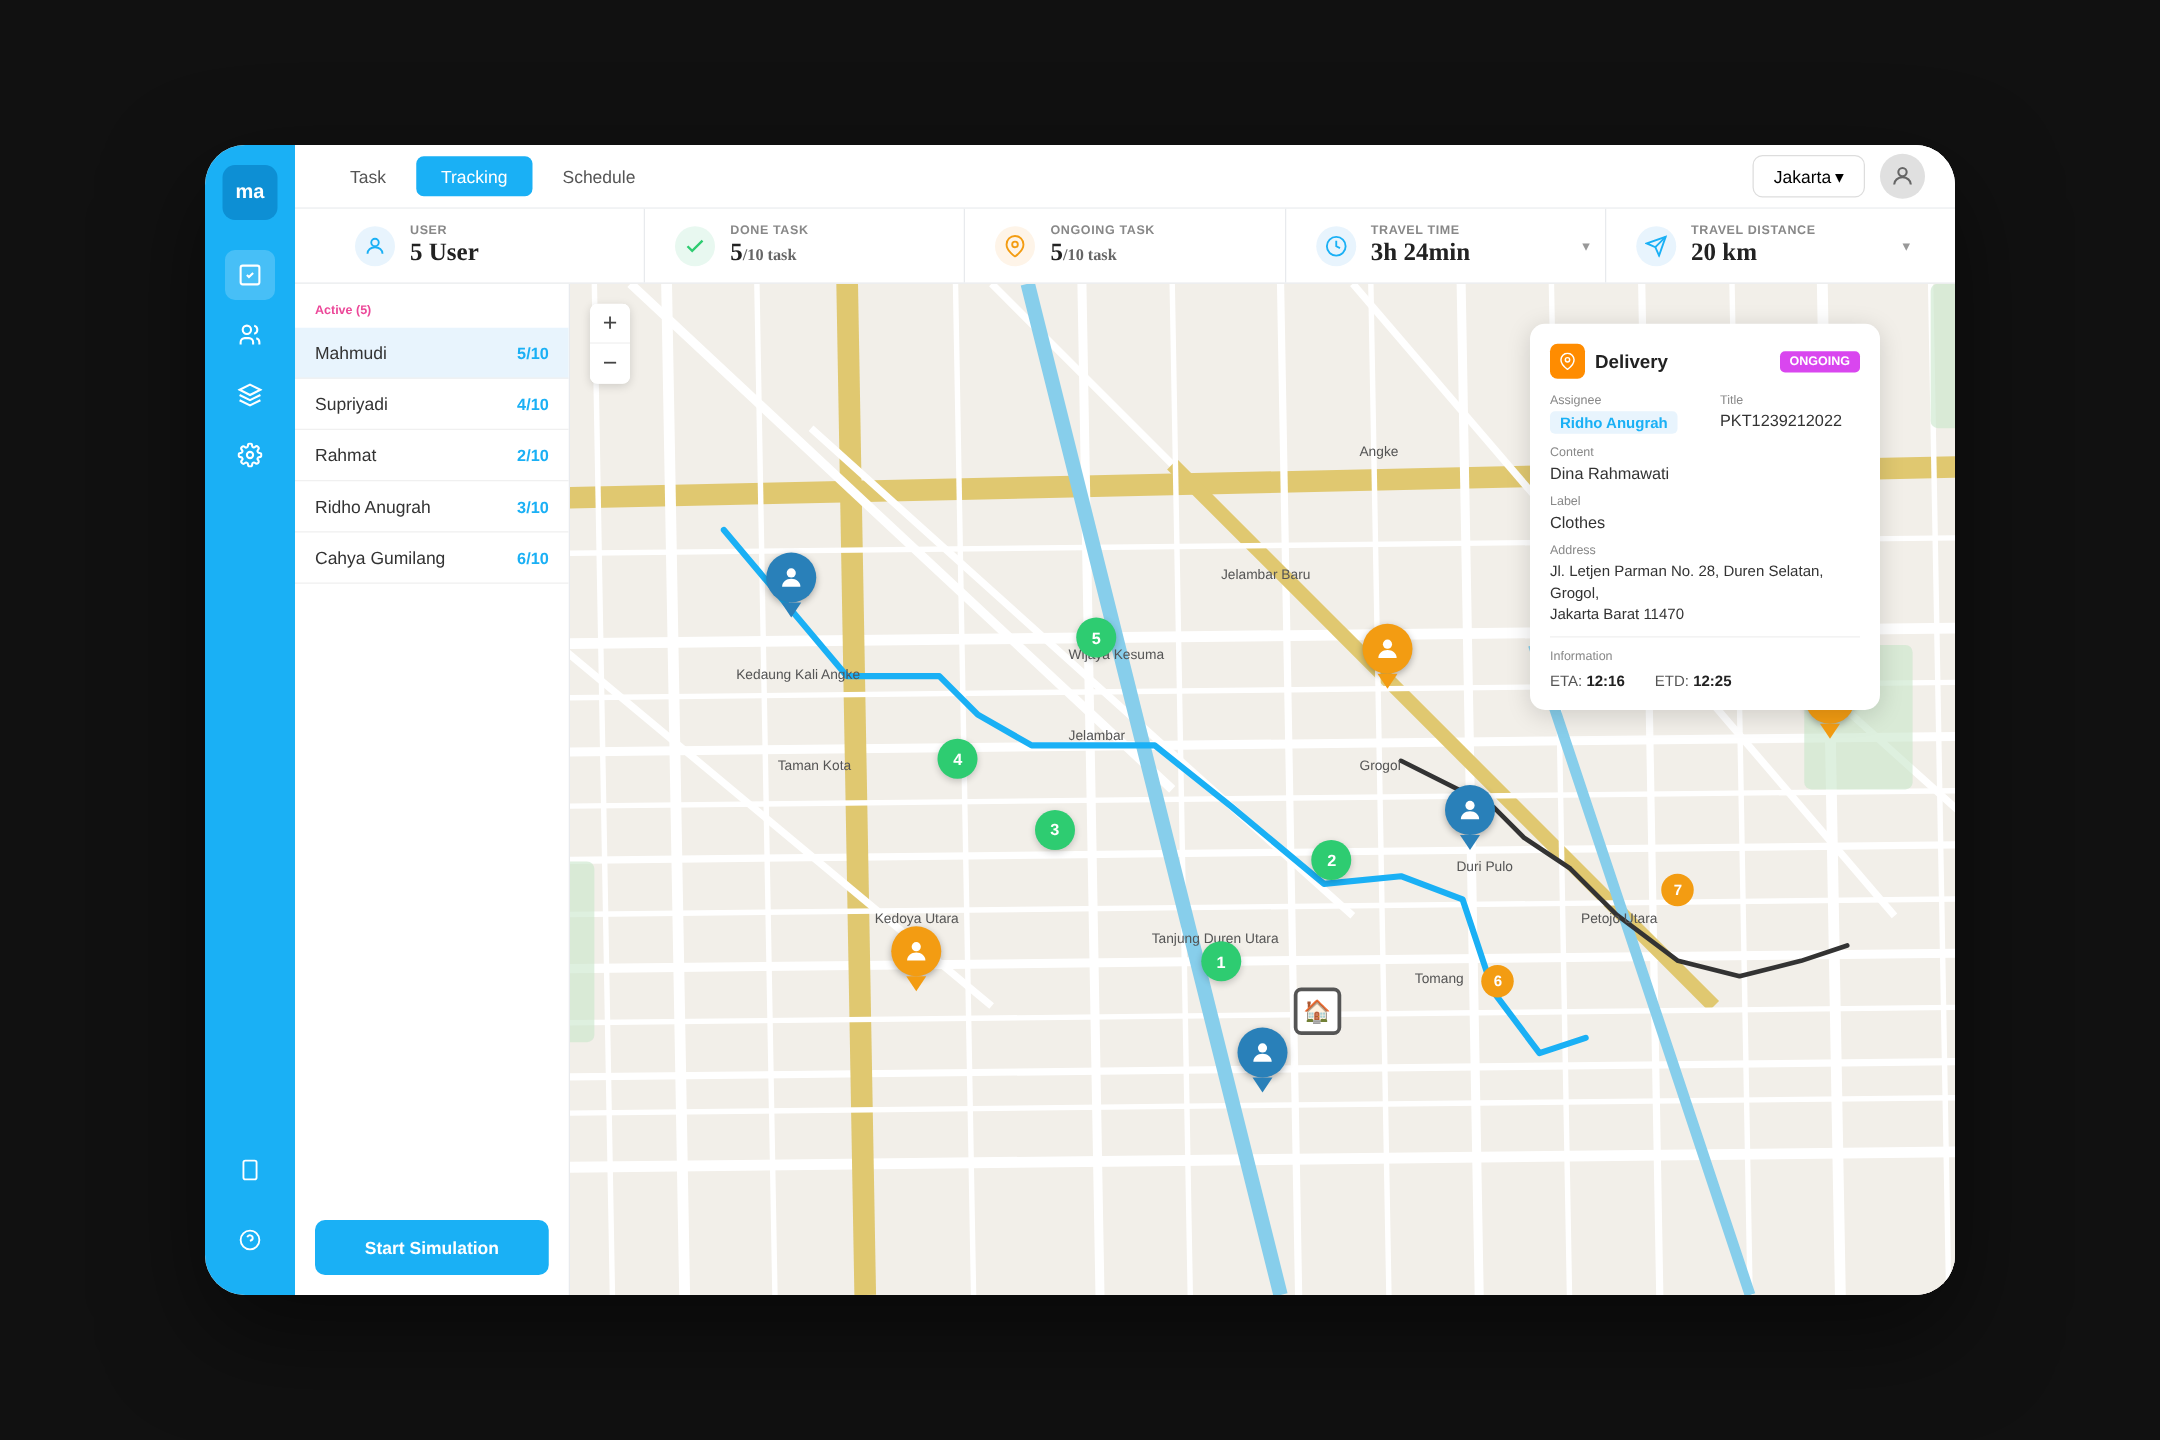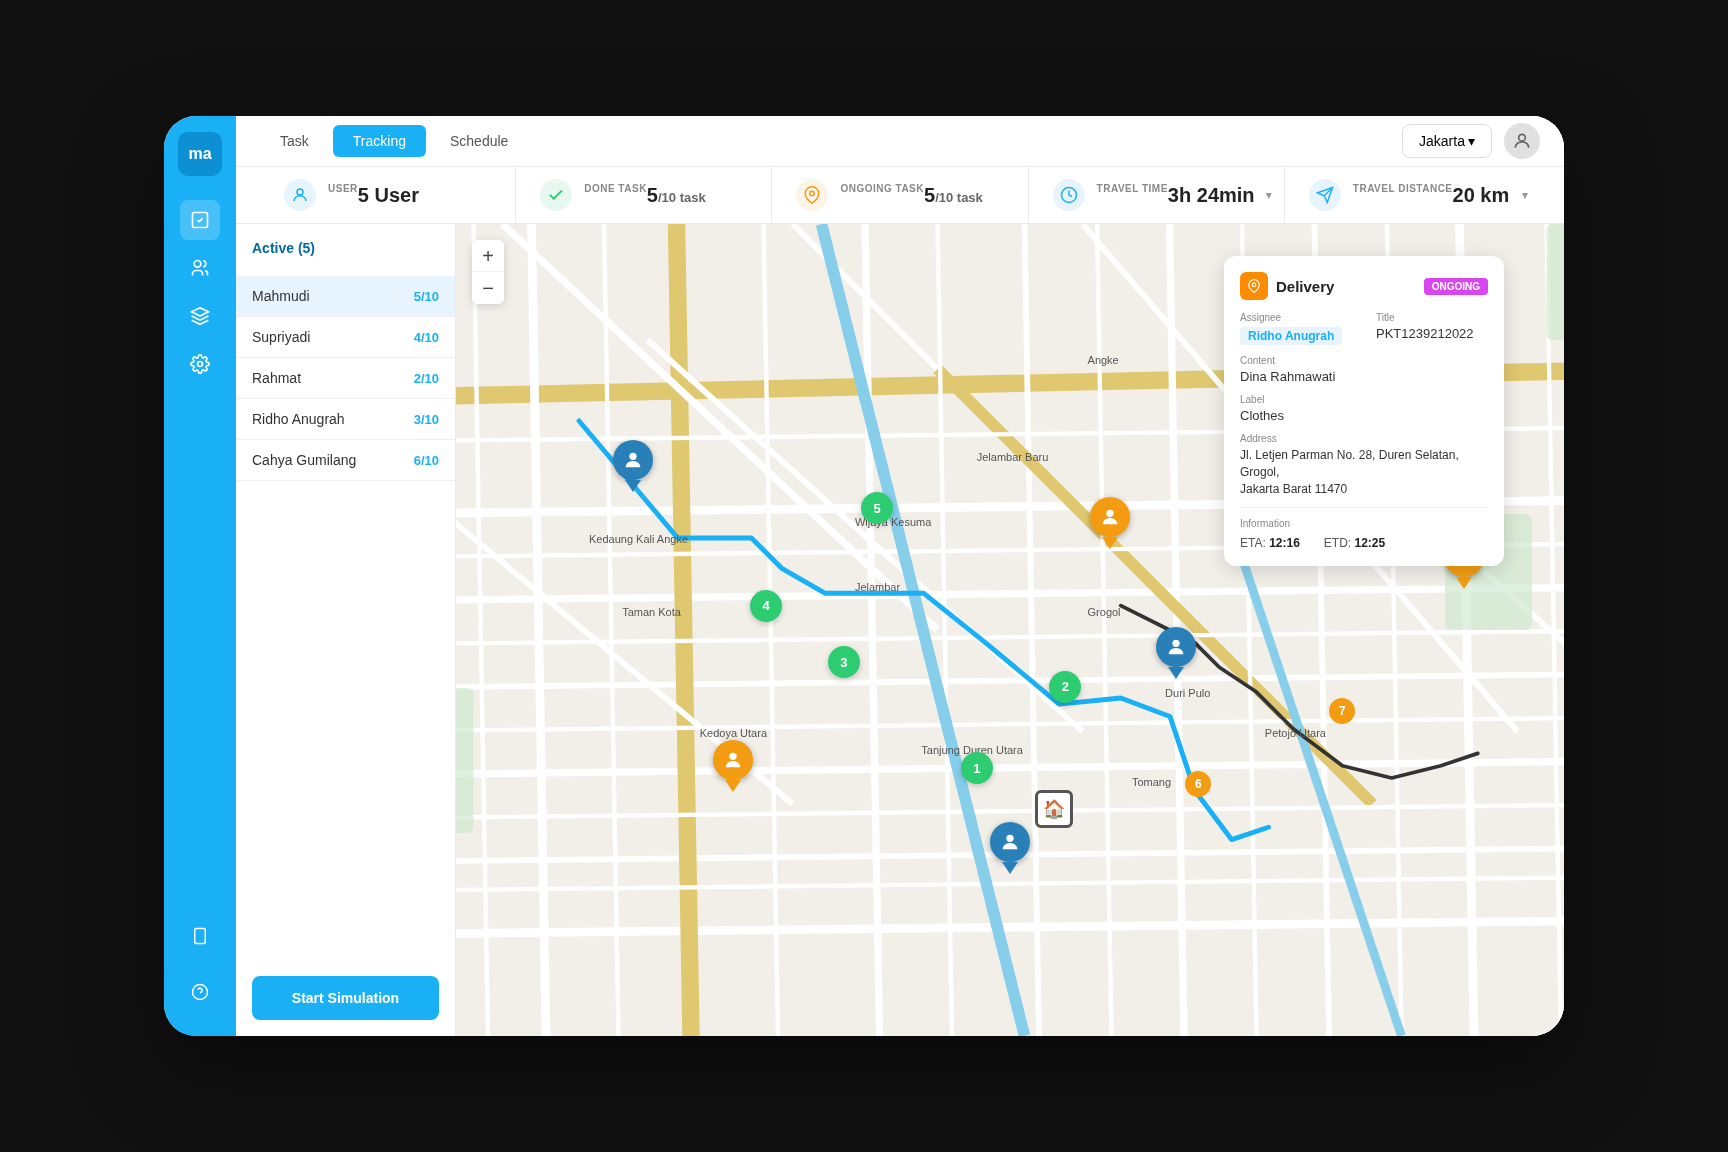--- a/index.html
+++ b/index.html
@@ -173,34 +173,35 @@
       height: 32px;
       border-radius: 50%;
       display: flex;
       align-items: center;
       justify-content: center;
       font-size: 16px;
       flex-shrink: 0;
     }
     .stats-card-content {
       display: flex;
-      flex-direction: row;
+      flex-direction: column;
     }
     .stats-card-label {
       font-size: 10px;
       color: #888;
       text-transform: uppercase;
       letter-spacing: 0.5px;
       font-weight: 600;
     }
     .stats-card-value {
       font-size: 20px;
       font-weight: 700;
       color: #222;
       line-height: 1.2;
+      font-family: Liberation Serif, serif;
     }
     .stats-card-sub {
       font-size: 13px;
       color: #666;
     }
     .stats-card-chevron {
       position: absolute;
       right: 12px;
       top: 50%;
       transform: translateY(-50%);
@@ -216,24 +217,24 @@
     
     .left-panel {
       width: 220px;
       background: #fff;
       border-right: 1px solid #e8eaed;
       display: flex;
       flex-direction: column;
       flex-shrink: 0;
     }
     .active-header {
-      padding: 16px 16px 20px;
-      font-size: 14px;
+      padding: 16px 16px 8px;
+      font-size: 10px;
       font-weight: 700;
-      color: #0369a1;
+      color: #ec4899;
     }
     .user-list {
       flex: 1;
       overflow-y: auto;
     }
     .user-item {
       display: flex;
       align-items: center;
       justify-content: space-between;
       padding: 12px 16px;

